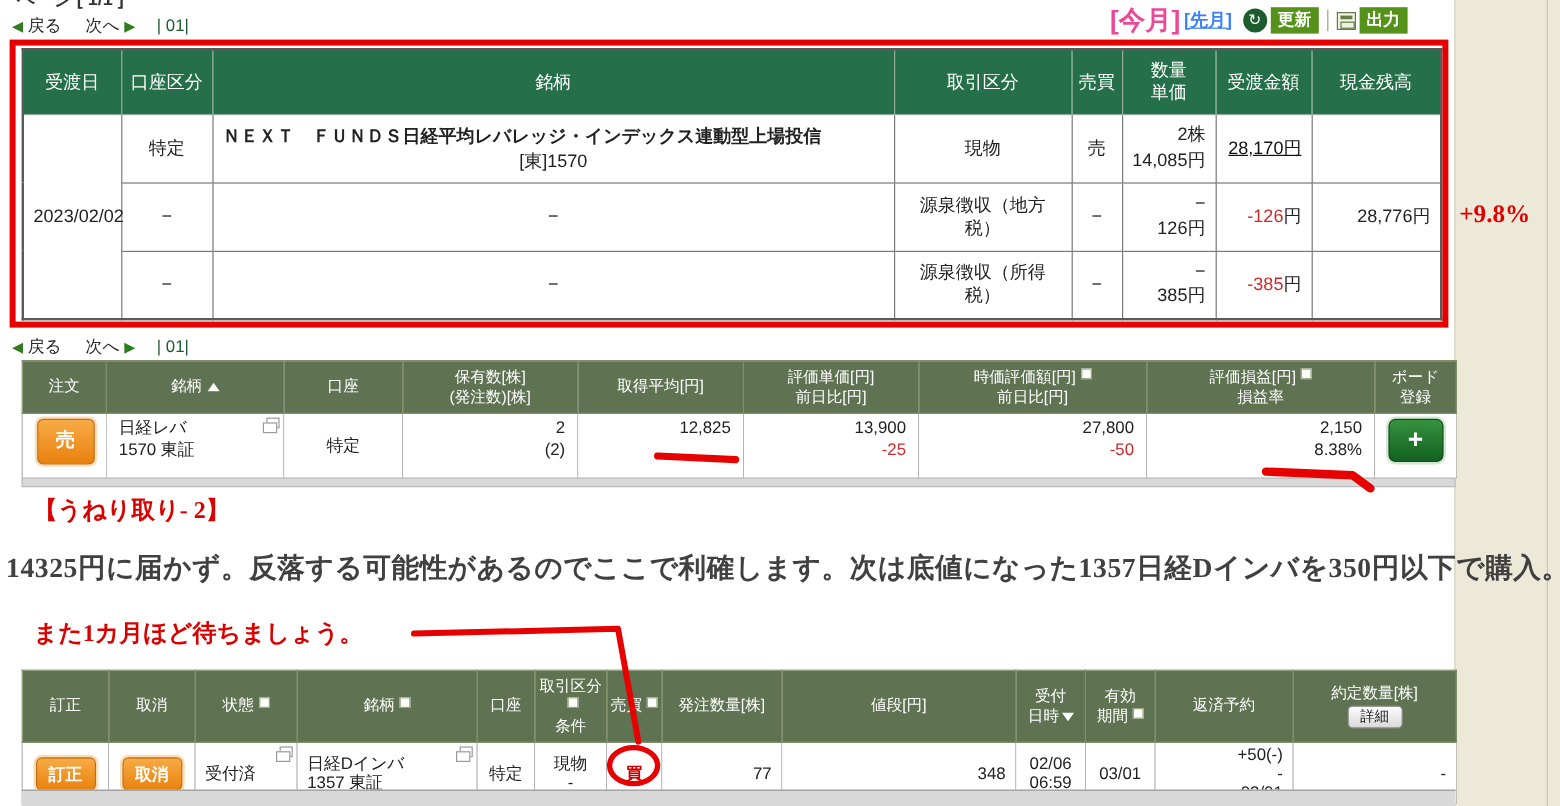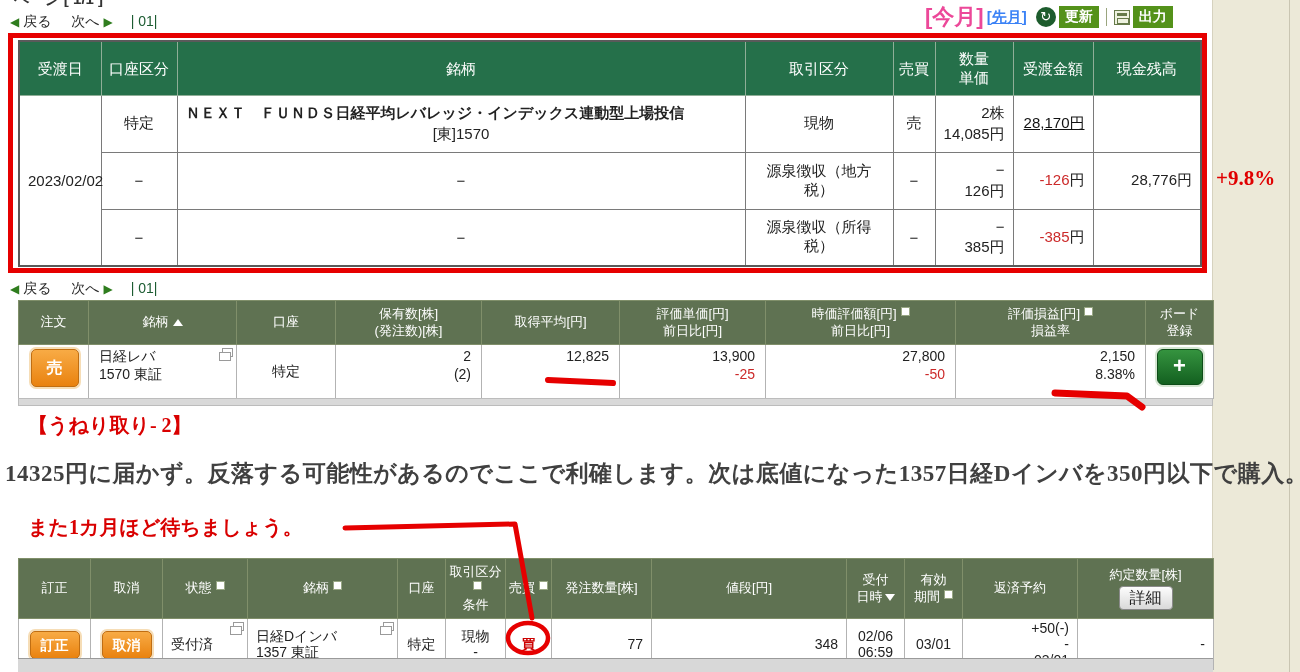--- a/index.html
+++ b/index.html
@@ -62,21 +62,21 @@
   
   .rtitle{position:absolute;left:28px;top:412px;font-family:"Liberation Serif","DejaVu Serif",serif;font-weight:bold;font-size:20px;color:#d90000;}
   .rline1{position:absolute;left:5px;top:458px;font-family:"Liberation Serif","DejaVu Serif",serif;font-weight:bold;font-size:23px;color:#404040;white-space:nowrap;letter-spacing:.5px;}
   .rline2{position:absolute;left:28px;top:514px;font-family:"Liberation Serif","DejaVu Serif",serif;font-weight:bold;font-size:20px;color:#d90000;}
 
   
   .t3{position:absolute;left:18px;top:558px;width:1195px;border:1px solid #8a8a8a;}
   .t3 th{background:#5f7252;color:#fff;font-weight:normal;font-size:13px;border:1px solid #808f6a;height:60px;line-height:1.25;padding:2px;}
   .t3 td{background:#fff;border:1px solid #b3b3b3;font-size:14px;height:40px;padding:1px 8px;vertical-align:middle;line-height:1.15;position:relative;}
   .t3 .buy{color:#cc0000;font-weight:bold;text-align:center;}
-  .detail-btn{display:inline-block;background:linear-gradient(#fdfdfd,#d9d9d9);border:1px solid #8a8a8a;border-radius:4px;color:#222;font-size:16px;padding:1px 10px;cursor:pointer;margin-top:2px;}
+  .detail-btn{display:inline-block;background:linear-gradient(#fdfdfd,#d9d9d9);border:1px solid #8a8a8a;border-radius:4px;color:#222;font-size:12px;padding:1px 10px;cursor:pointer;margin-top:2px;}
   .repay{font-size:12px;line-height:1.1;text-align:right;}
   .strip3{position:absolute;left:18px;top:658px;width:1195px;height:14px;background:#d8d8d8;border-top:1px solid #9a9a9a;}
 
   .overlay{position:absolute;left:0;top:0;width:1300px;height:672px;z-index:10;pointer-events:none;}
 </style>
 </head>
 <body>
 
 <div class="beige"></div>
 <div class="beige-line"></div>

